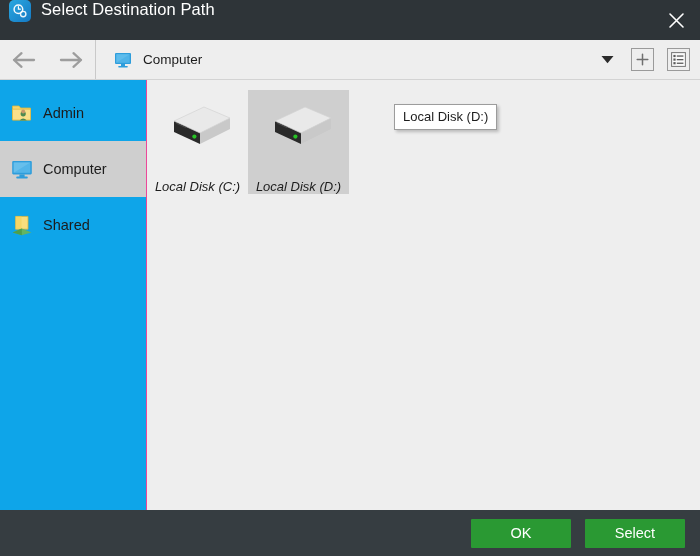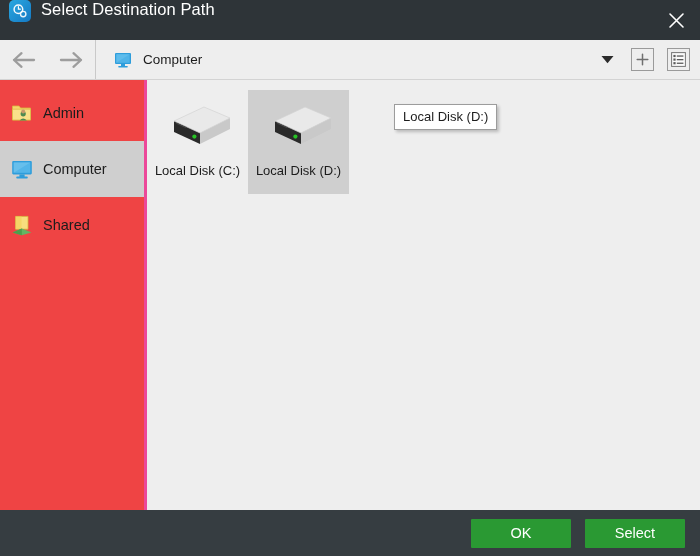--- a/index.html
+++ b/index.html
@@ -117,22 +117,22 @@
     flex: 1 1 auto;
     display: flex;
     min-height: 0;
     background: #eeeeee;
   }
 
   
   .sidebar {
     width: 147px;
     flex: 0 0 147px;
-    background: #ef4444;
-    border-right: 3px solid #ec4899;
+    background: #0ea5e9;
+    border-right: 1px solid #ec4899;
     padding-top: 5px;
   }
   .side-item {
     height: 56px;
     display: flex;
     align-items: center;
     padding-left: 11px;
     cursor: pointer;
   }
   .side-item.selected { background: #cfcfcf; }
@@ -170,22 +170,23 @@
     align-items: center;
     justify-content: flex-start;
     padding-top: 11px;
     cursor: pointer;
   }
   .drive.selected { background: #cfcfcf; }
   .drive-icon { width: 72px; height: 58px; display: block; }
   .drive-label {
     font-size: 13px;
     color: #1c1c1c;
-    margin-top: 4px;
-    white-space: nowrap;
+    margin-top: 20px;
+    white-space: nowrap;
+    font-style: italic;
   }
 
   
   .tooltip {
     position: absolute;
     left: 247px;
     top: 24px;
     background: #ffffff;
     border: 1px solid #9c9c9c;
     padding: 4px 8px 5px 8px;

